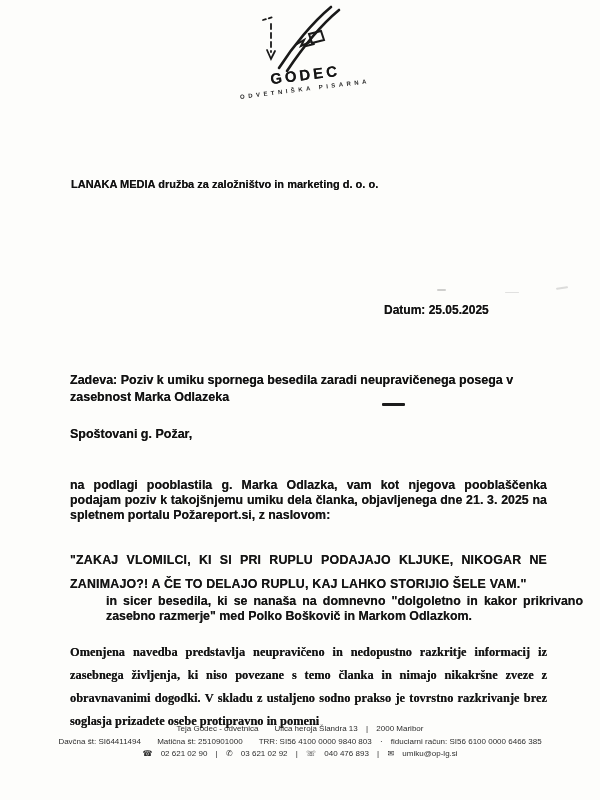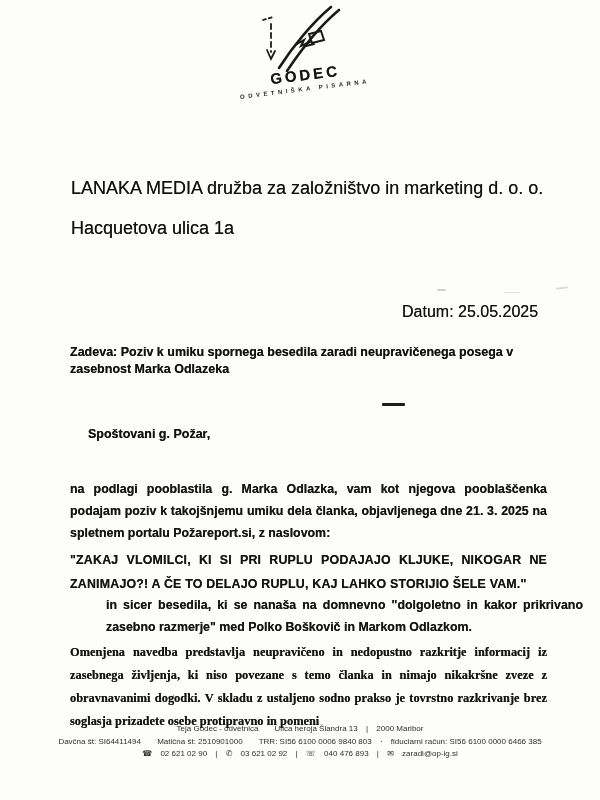--- a/index.html
+++ b/index.html
@@ -20,37 +20,37 @@
     transform:rotate(-7deg); color:#151515;
   }
   .logo-sub {
     position:absolute; left:-14px; top:82px; width:168px; text-align:center;
     font-size:6px; font-weight:700; letter-spacing:3.5px;
     transform:rotate(-7deg); color:#2a2a2a;
   }
 
   
   .recipient { position:absolute; left:71px; top:178px; }
-  .recipient div { font-size:18px; font-weight:400; margin-bottom:19px; }
+  .recipient div { font-size:11px; font-weight:700; margin-bottom:19px; }
 
-  .date-line { position:absolute; left:402px; top:303px; font-size:16px; font-weight:400; }
+  .date-line { position:absolute; left:384px; top:303px; font-size:12px; font-weight:700; }
 
   .smudge { position:absolute; background:rgba(120,120,120,0.35); border-radius:2px; }
 
   .subject {
-    position:absolute; left:70px; top:344px; width:480px;
+    position:absolute; left:70px; top:372px; width:480px;
     font-size:12.5px; font-weight:700; line-height:17px;
   }
   .strike-mark { position:absolute; left:382px; top:403px; width:23px; height:2.6px; background:#1c1c1c; border-radius:1px; }
 
-  .salutation { position:absolute; left:88px; top:427px; font-size:12.5px; font-weight:700; }
+  .salutation { position:absolute; left:70px; top:427px; font-size:12.5px; font-weight:700; }
 
   .body-par {
     position:absolute; left:70px; width:477px;
-    font-size:12.4px; font-weight:700; line-height:22px;
+    font-size:12.4px; font-weight:700; line-height:15px;
     text-align:justify; color:#141414;
   }
   .p1 { top:478px; }
   .quote { top:548px; line-height:24px; letter-spacing:0.2px; }
   .p2 { top:594px;margin-left:36px; }
   .p3 { top:641px; line-height:23px;font-family:Liberation Serif, serif; }
 
   
   .footer { position:absolute; left:0; top:723px; width:600px; text-align:center; color:#2d2d2d; }
   .f-line { font-size:8px; font-weight:400; line-height:12.5px; white-space:nowrap; }
@@ -78,21 +78,20 @@
         <path d="M74 30 l12 -3 l3 9 l-12 3 z" stroke-width="2"></path>
         <path d="M71 42 l8 -2" stroke-width="2"></path>
       </g>
     </svg>
     <div class="logo-name scanned">GODEC</div>
     <div class="logo-sub">ODVETNIŠKA PISARNA</div>
   </div>
 
   <div class="recipient scanned">
     <div>LANAKA MEDIA družba za založništvo in marketing d. o. o.</div>
-    <div>Hacquetova ulica 1a</div>
   </div>
 
   <div class="smudge" style="left:437px; top:289px; width:9px; height:1.5px;"></div>
   <div class="smudge" style="left:505px; top:292px; width:14px; height:1.3px; opacity:.6;"></div>
   <div class="smudge" style="left:556px; top:287px; width:12px; height:1.6px; opacity:.7; transform:rotate(-8deg);"></div>
 
   <div class="date-line scanned">Datum: 25.05.2025</div>
 
   <div class="subject scanned">Zadeva: Poziv k umiku spornega besedila zaradi neupravičenega posega v zasebnost Marka Odlazeka</div>
   <div class="strike-mark"></div>
@@ -107,32 +106,32 @@
   <div class="footer">
     <div class="f-line">
       <span>Teja Godec - odvetnica</span><span class="gap"></span>
       <span>Ulica heroja Šlandra 13</span><span class="sgap"></span>
       <span>|</span><span class="sgap"></span>
       <span>2000 Maribor</span>
     </div>
     <div class="f-line">
       <span>Davčna št: SI64411494</span><span class="gap"></span>
       <span>Matična št: 2510901000</span><span class="gap"></span>
-      <span>TRR: SI56 6100 0006 9840 803</span><span class="sgap"></span>
+      <span>TRR: SI56 4100 0000 9840 803</span><span class="sgap"></span>
       <span>·</span><span class="sgap"></span>
       <span>fiduciarni račun: SI56 6100 0000 6466 385</span>
     </div>
     <div class="f-line">
       <span class="f-icon">☎</span><span class="sgap"></span>
       <span>02 621 02 90</span><span class="sgap"></span>
       <span>|</span><span class="sgap"></span>
       <span class="f-icon">✆</span><span class="sgap"></span>
       <span>03 621 02 92</span><span class="sgap"></span>
       <span>|</span><span class="sgap"></span>
       <span class="f-icon">☏</span><span class="sgap"></span>
       <span>040 476 893</span><span class="sgap"></span>
       <span>|</span><span class="sgap"></span>
       <span class="f-icon">✉</span><span class="sgap"></span>
-      <span>zaradi@op-lg.si</span>
+      <span>umiku@op-lg.si</span>
     </div>
   </div>
 
 </div>
 
 </body></html>

